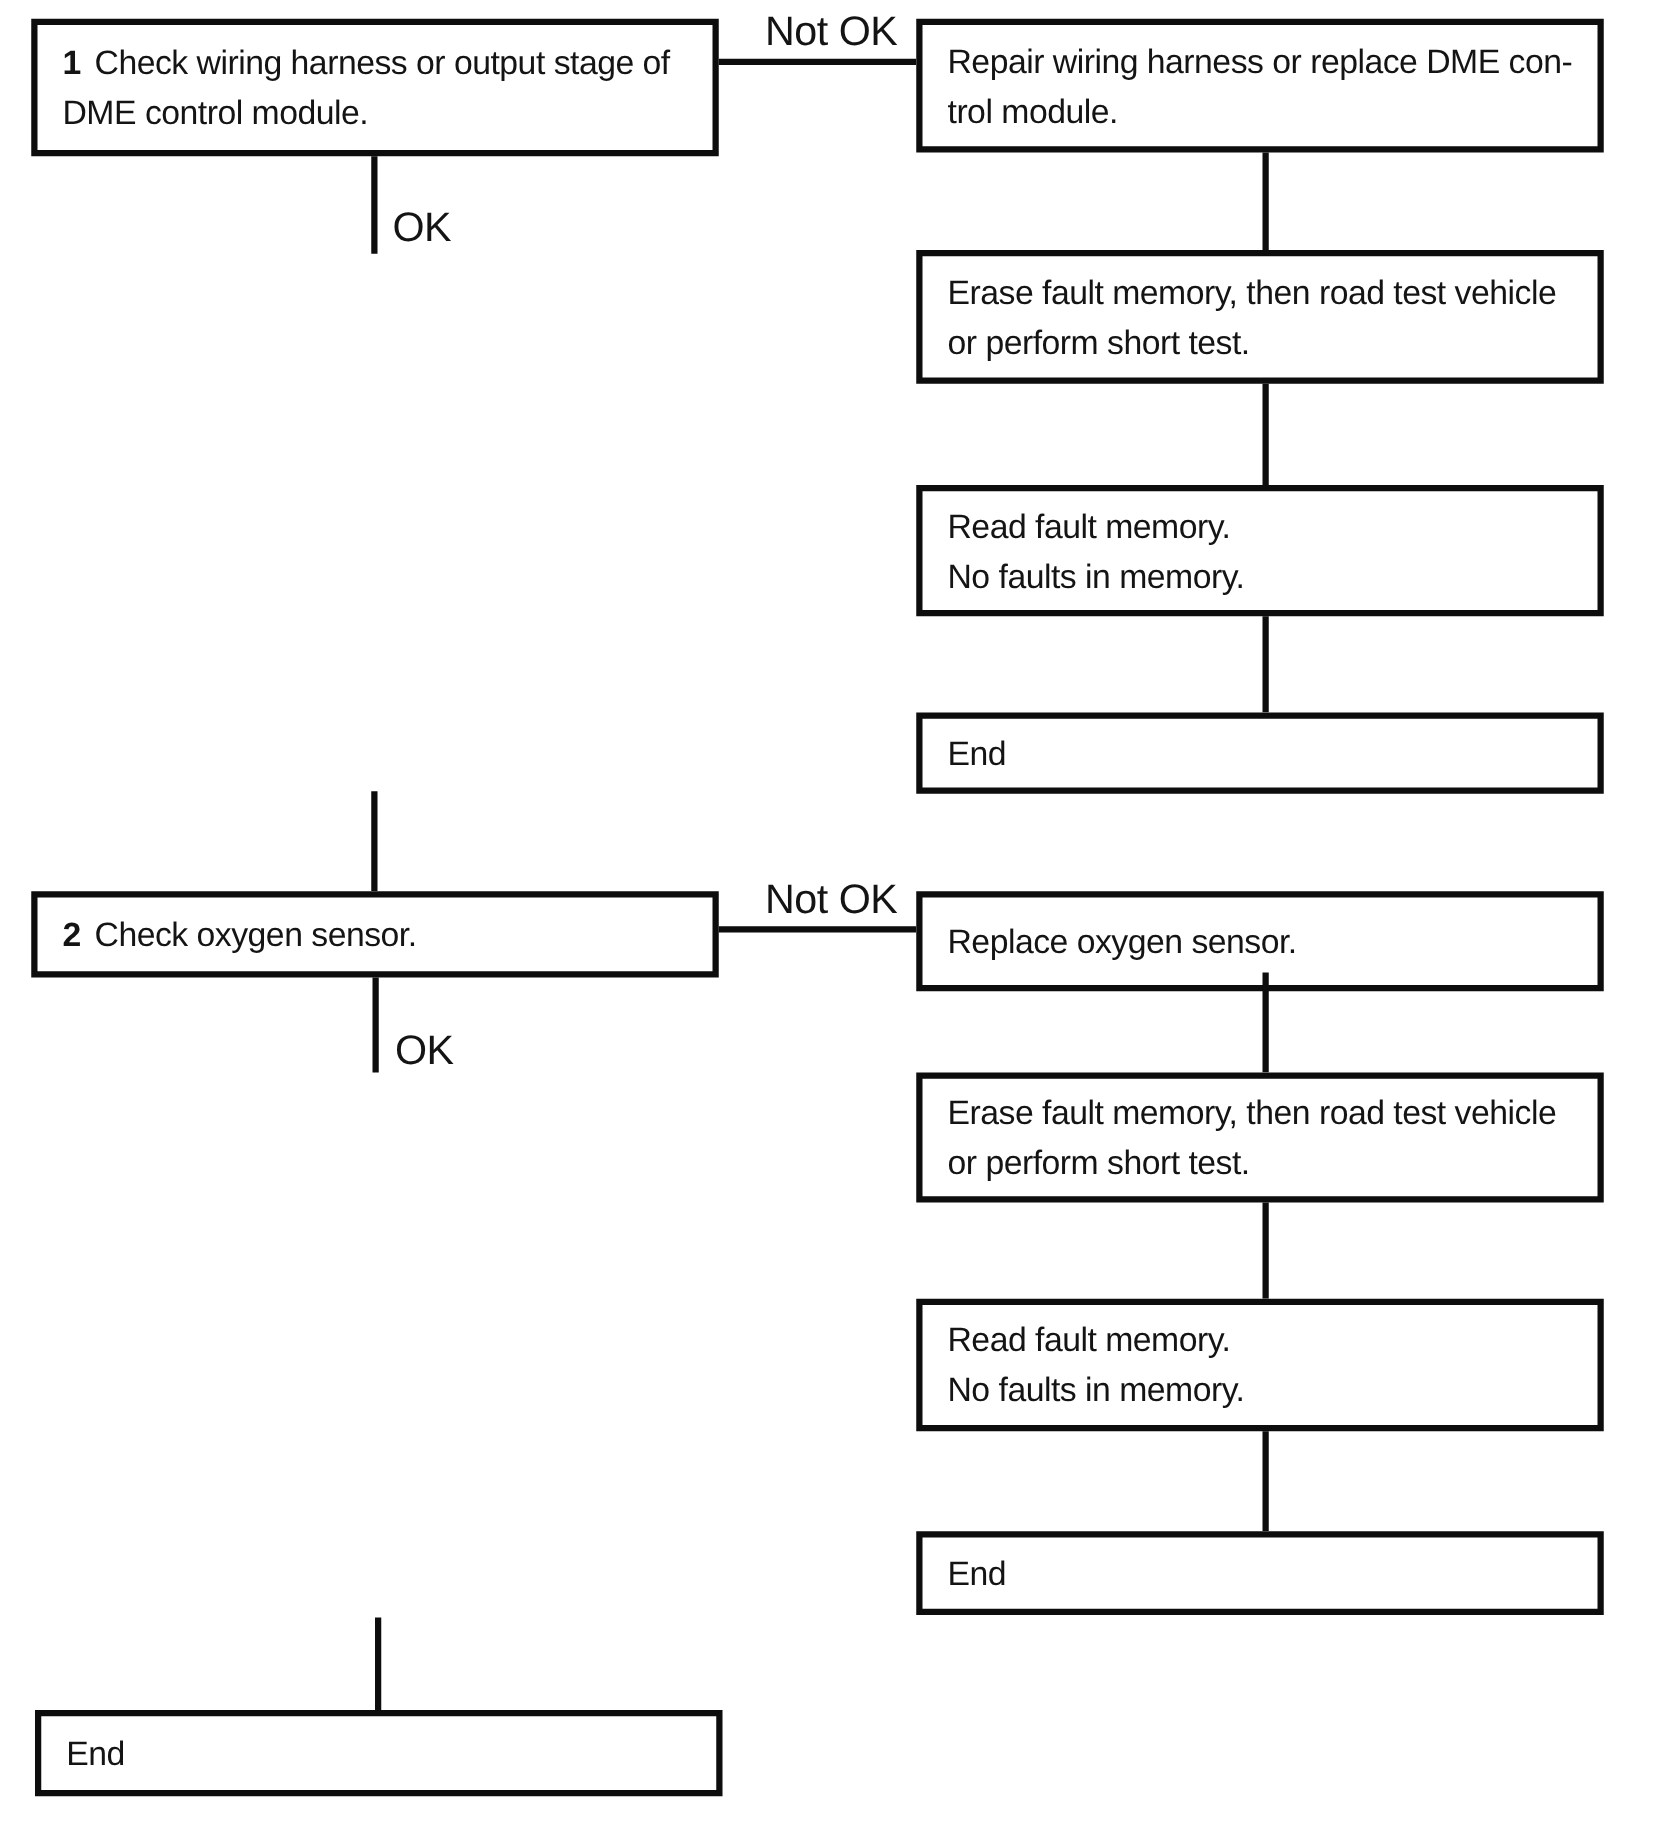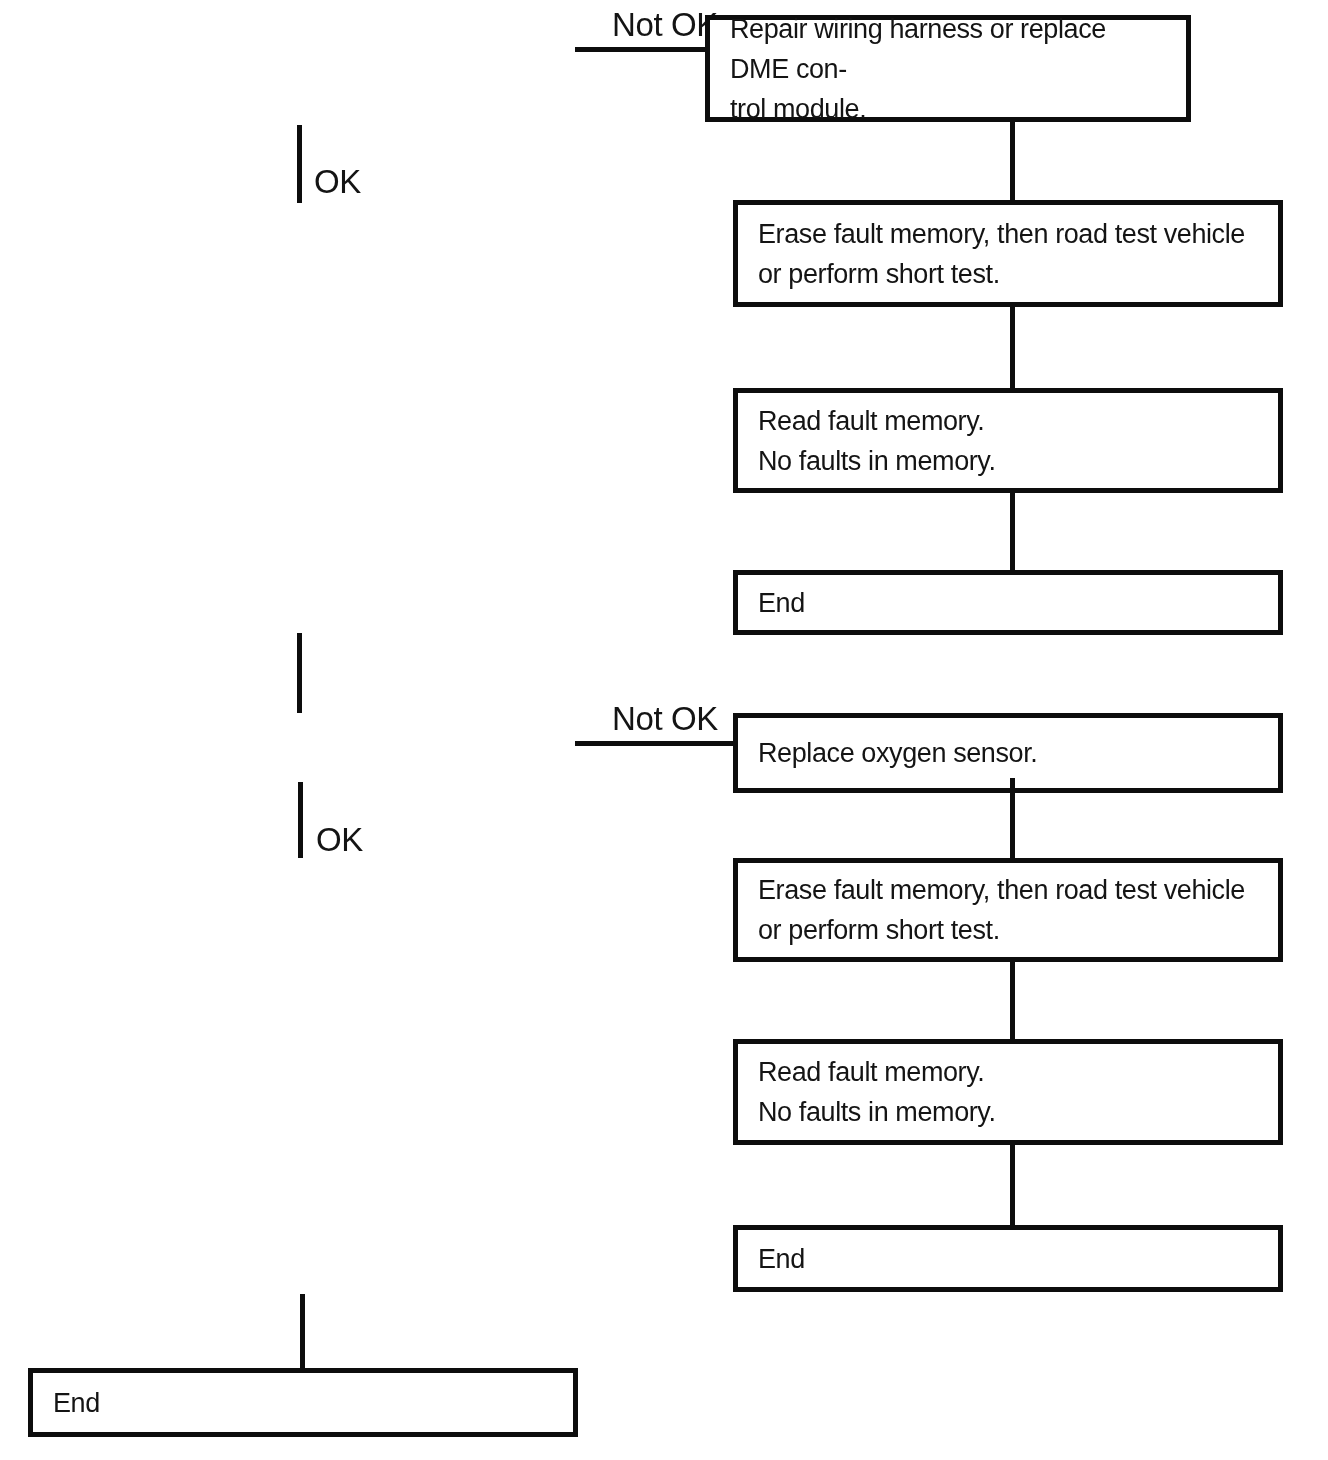--- a/index.html
+++ b/index.html
@@ -36,21 +36,21 @@
     letter-spacing: -0.4px;
     white-space: nowrap;
   }
 
   
   .b-l1 { left: 25px;  top: 15px;   width: 550px; height: 110px; }
   .b-l2 { left: 25px;  top: 713px;  width: 550px; height: 69px;  }
   .b-l3 { left: 28px;  top: 1368px; width: 550px; height: 69px;  }
 
   
-  .b-r1 { left: 705px; top: 15px;   width: 486px; height: 107px; }
+  .b-r1 { left: 733px; top: 15px;   width: 550px; height: 107px; }
   .b-r2 { left: 733px; top: 200px;  width: 550px; height: 107px; }
   .b-r3 { left: 733px; top: 388px;  width: 550px; height: 105px; }
   .b-r4 { left: 733px; top: 570px;  width: 550px; height: 65px;  }
   .b-r5 { left: 733px; top: 713px;  width: 550px; height: 80px;  }
   .b-r6 { left: 733px; top: 858px;  width: 550px; height: 104px; }
   .b-r7 { left: 733px; top: 1039px; width: 550px; height: 106px; }
   .b-r8 { left: 733px; top: 1225px; width: 550px; height: 67px;  }
 
   
   .v-l1 { left: 297px;  top: 125px;  height: 78px; }
@@ -74,20 +74,23 @@
   .lbl-notok1 { left: 612px; top: 6px;   }
   .lbl-ok1    { left: 314px; top: 163px; }
   .lbl-notok2 { left: 612px; top: 700px; }
   .lbl-ok2    { left: 316px; top: 821px; }
 </style>
 </head>
 <body>
 
 <div id="canvas">
 
+  <div class="box b-l1">
+    <span class="txt"><b class="num">1</b><span>Check wiring harness or output stage of<br>DME control module.</span></span>
+  </div>
 
   <span class="lbl lbl-notok1">Not OK</span>
   <div class="hline h-1"></div>
 
   <div class="box b-r1">
     <span class="txt">Repair wiring harness or replace DME con-<br>trol module.</span>
   </div>
 
   <div class="vline v-r1"></div>
 
@@ -104,20 +107,23 @@
   <div class="vline v-r3"></div>
 
   <div class="box b-r4">
     <span class="txt endtxt">End</span>
   </div>
 
   <div class="vline v-l1"></div>
   <span class="lbl lbl-ok1">OK</span>
   <div class="vline v-l2"></div>
 
+  <div class="box b-l2">
+    <span class="txt"><b class="num">2</b><span>Check oxygen sensor.</span></span>
+  </div>
 
   <span class="lbl lbl-notok2">Not OK</span>
   <div class="hline h-2"></div>
 
   <div class="box b-r5">
     <span class="txt">Replace oxygen sensor.</span>
   </div>
 
   <div class="vline v-r4"></div>
 

